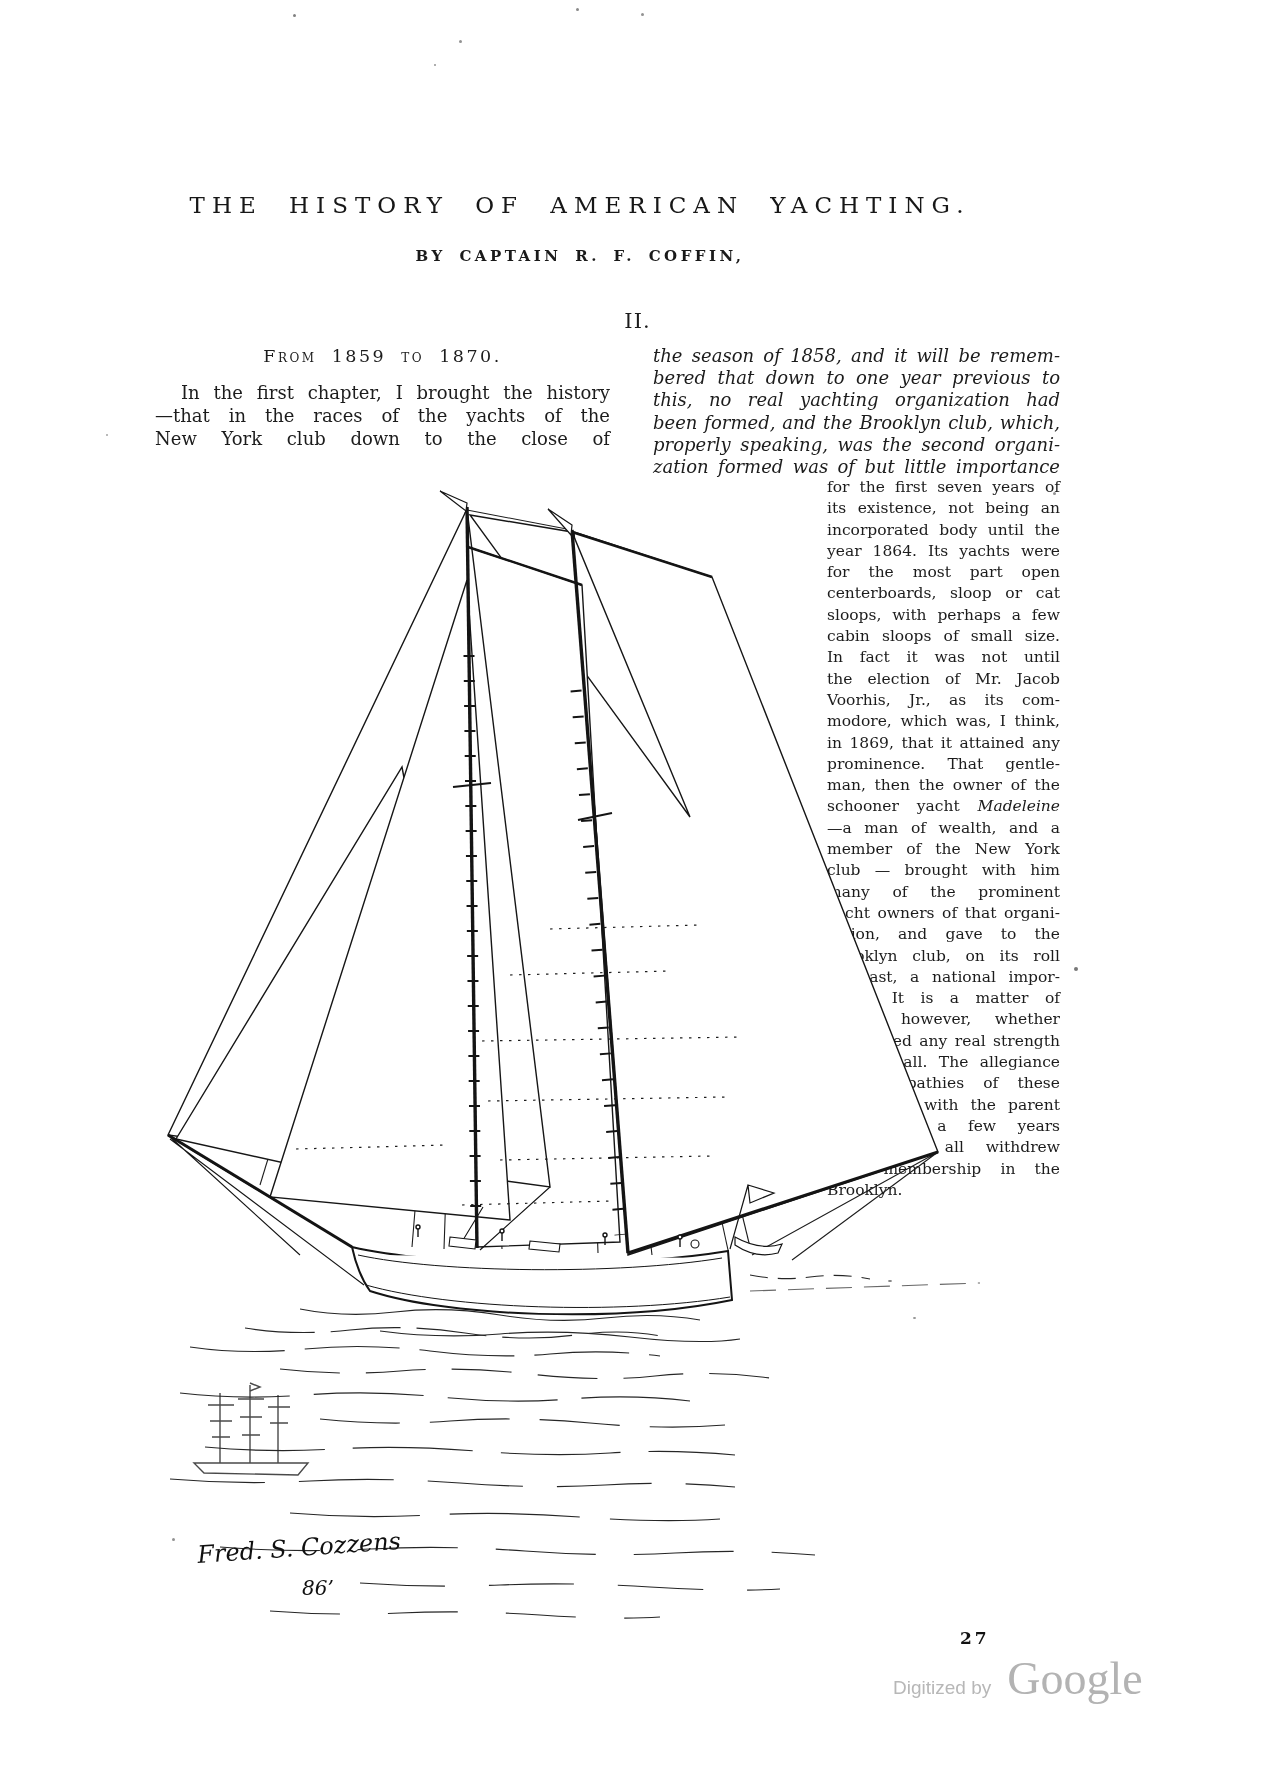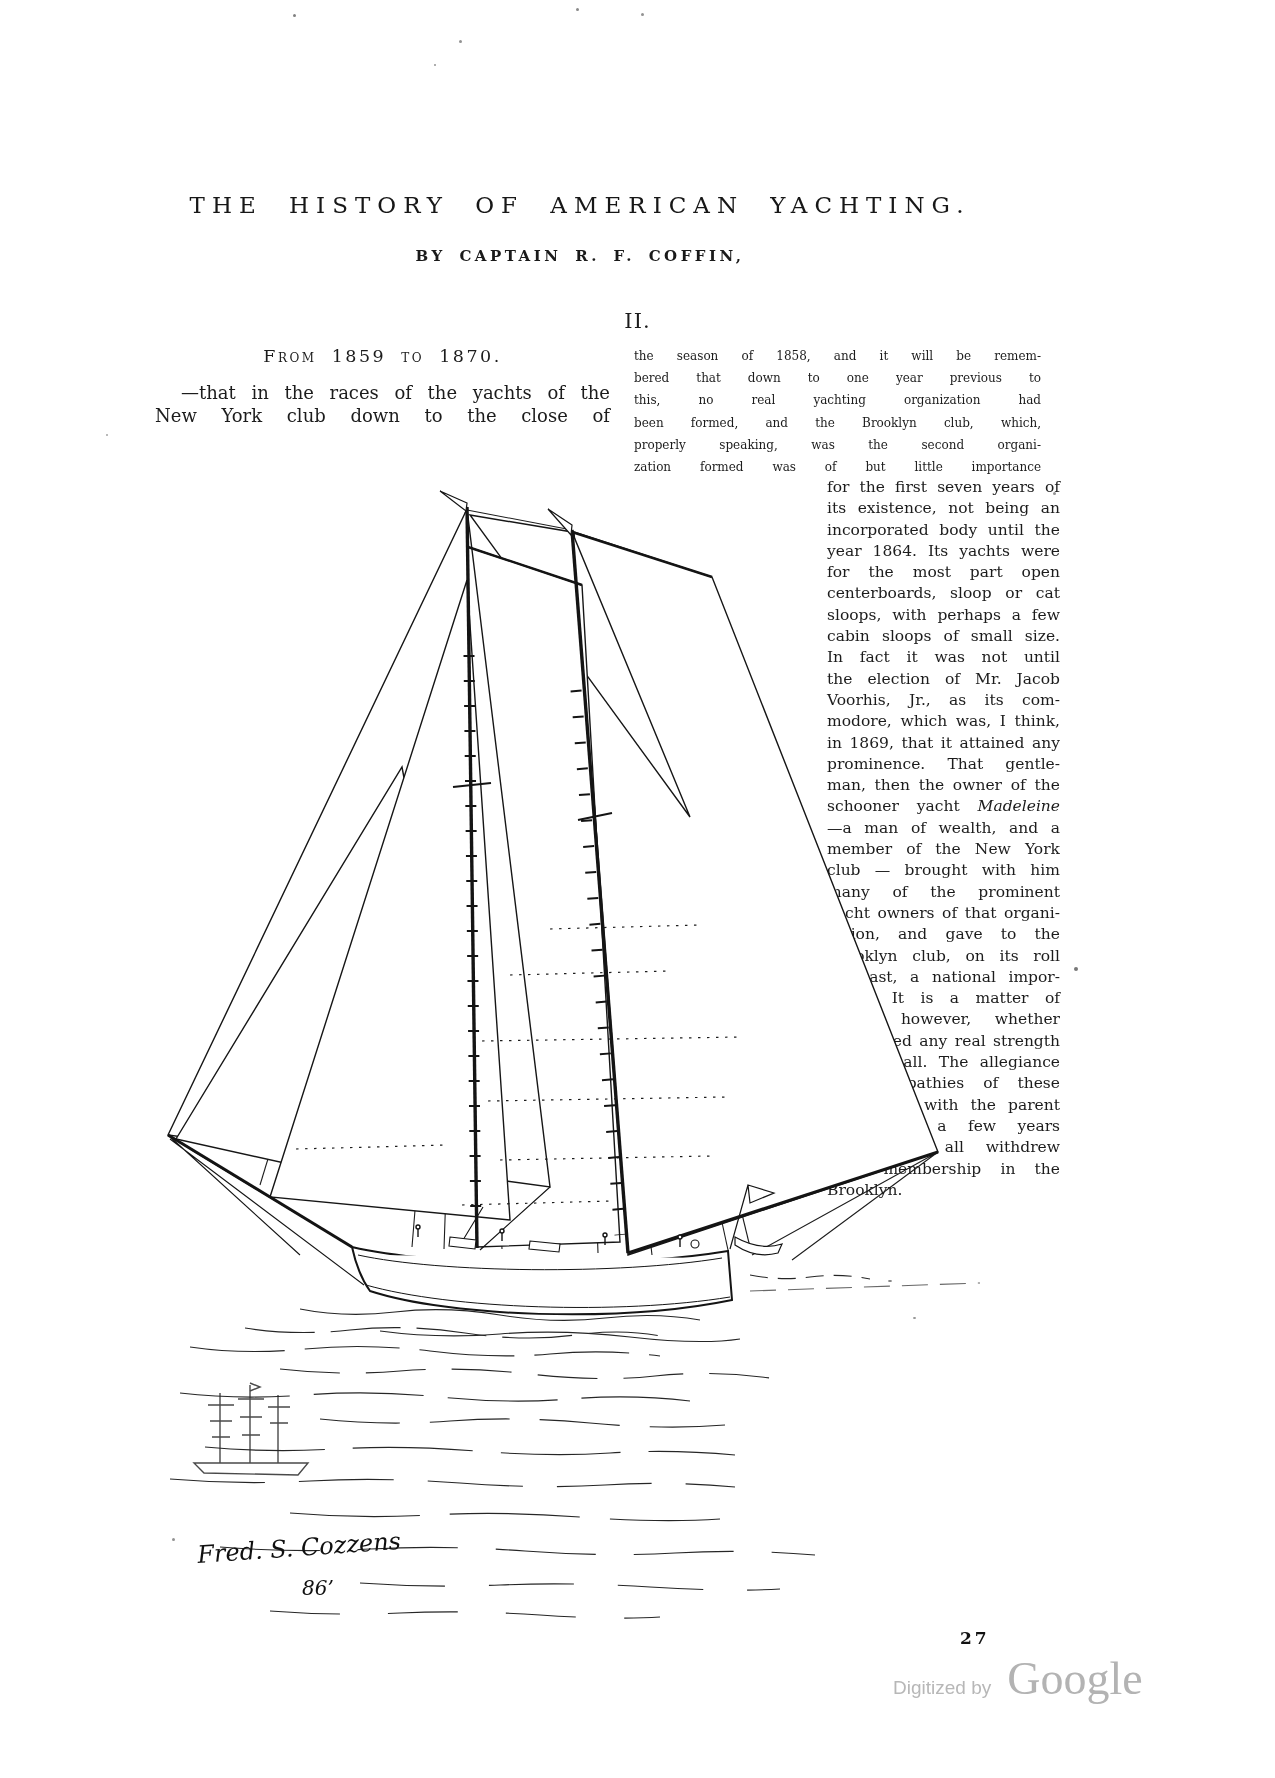--- a/index.html
+++ b/index.html
@@ -15,21 +15,21 @@
   .author-credit{position:absolute;left:150px;top:278px;width:860px;text-align:center;
     font-size:13px;letter-spacing:1px;color:#222;}
   .author-credit .sc{font-variant:small-caps;letter-spacing:1.5px;}
   .chapter{position:absolute;left:0;top:309px;width:1275px;text-align:center;
     font-size:21px;letter-spacing:1px;}
   .section-heading{position:absolute;left:155px;top:346px;width:455px;text-align:center;
     font-variant:small-caps;font-size:17.5px;letter-spacing:2.5px;word-spacing:7px;}
   .col{position:absolute;}
   .col-left{left:155px;top:381px;width:455px;font-size:18px;line-height:23px;}
   .col-left .tline:first-child{text-indent:26px;}
-  .col-right-top{left:634px;top:345px;width:407px;font-size:12px;line-height:22.2px;}
+  .col-right-top{left:653px;top:345px;width:407px;font-size:18px;line-height:22.2px;font-style:italic;}
   .col-right-narrow{left:827px;top:477px;width:233px;font-size:15.5px;line-height:21.3px;}
   .tline{text-align:justify;text-align-last:justify;}
   .col-right-narrow .tline:last-child{text-align-last:left;}
   .illustration{position:absolute;left:150px;top:485px;width:840px;height:1150px;}
   .caption{position:absolute;left:0;top:1631px;width:1275px;text-align:center;
     font-size:11.5px;letter-spacing:2.5px;color:#2a2a2a;font-weight:bold;}
   .page-number{position:absolute;left:960px;top:1628px;font-size:17px;
     letter-spacing:3px;font-weight:bold;color:#111;}
   .watermark{position:absolute;left:893px;top:1652px;display:flex;align-items:baseline;gap:16px;}
   .wm-prefix{font-family:"Liberation Sans","DejaVu Sans",sans-serif;font-size:19px;color:#b7b7b7;}
@@ -40,20 +40,21 @@
 <body>
 
 <div class="page">
 
   <div class="title">THE HISTORY OF AMERICAN YACHTING.</div>
   <div class="byline">BY CAPTAIN R. F. COFFIN,</div>
   <div class="chapter">II.</div>
   <div class="section-heading">From 1859 to 1870.</div>
 
   <div class="col col-left">
+      <div class="tline">In the first chapter, I brought the history</div>
       <div class="tline">—that in the races of the yachts of the</div>
       <div class="tline">New York club down to the close of</div>
     </div>
   <div class="col col-right-top">
       <div class="tline">the season of 1858, and it will be remem-</div>
       <div class="tline">bered that down to one year previous to</div>
       <div class="tline">this, no real yachting organization had</div>
       <div class="tline">been formed, and the Brooklyn club, which,</div>
       <div class="tline">properly speaking, was the second organi-</div>
       <div class="tline">zation formed was of but little importance</div>

